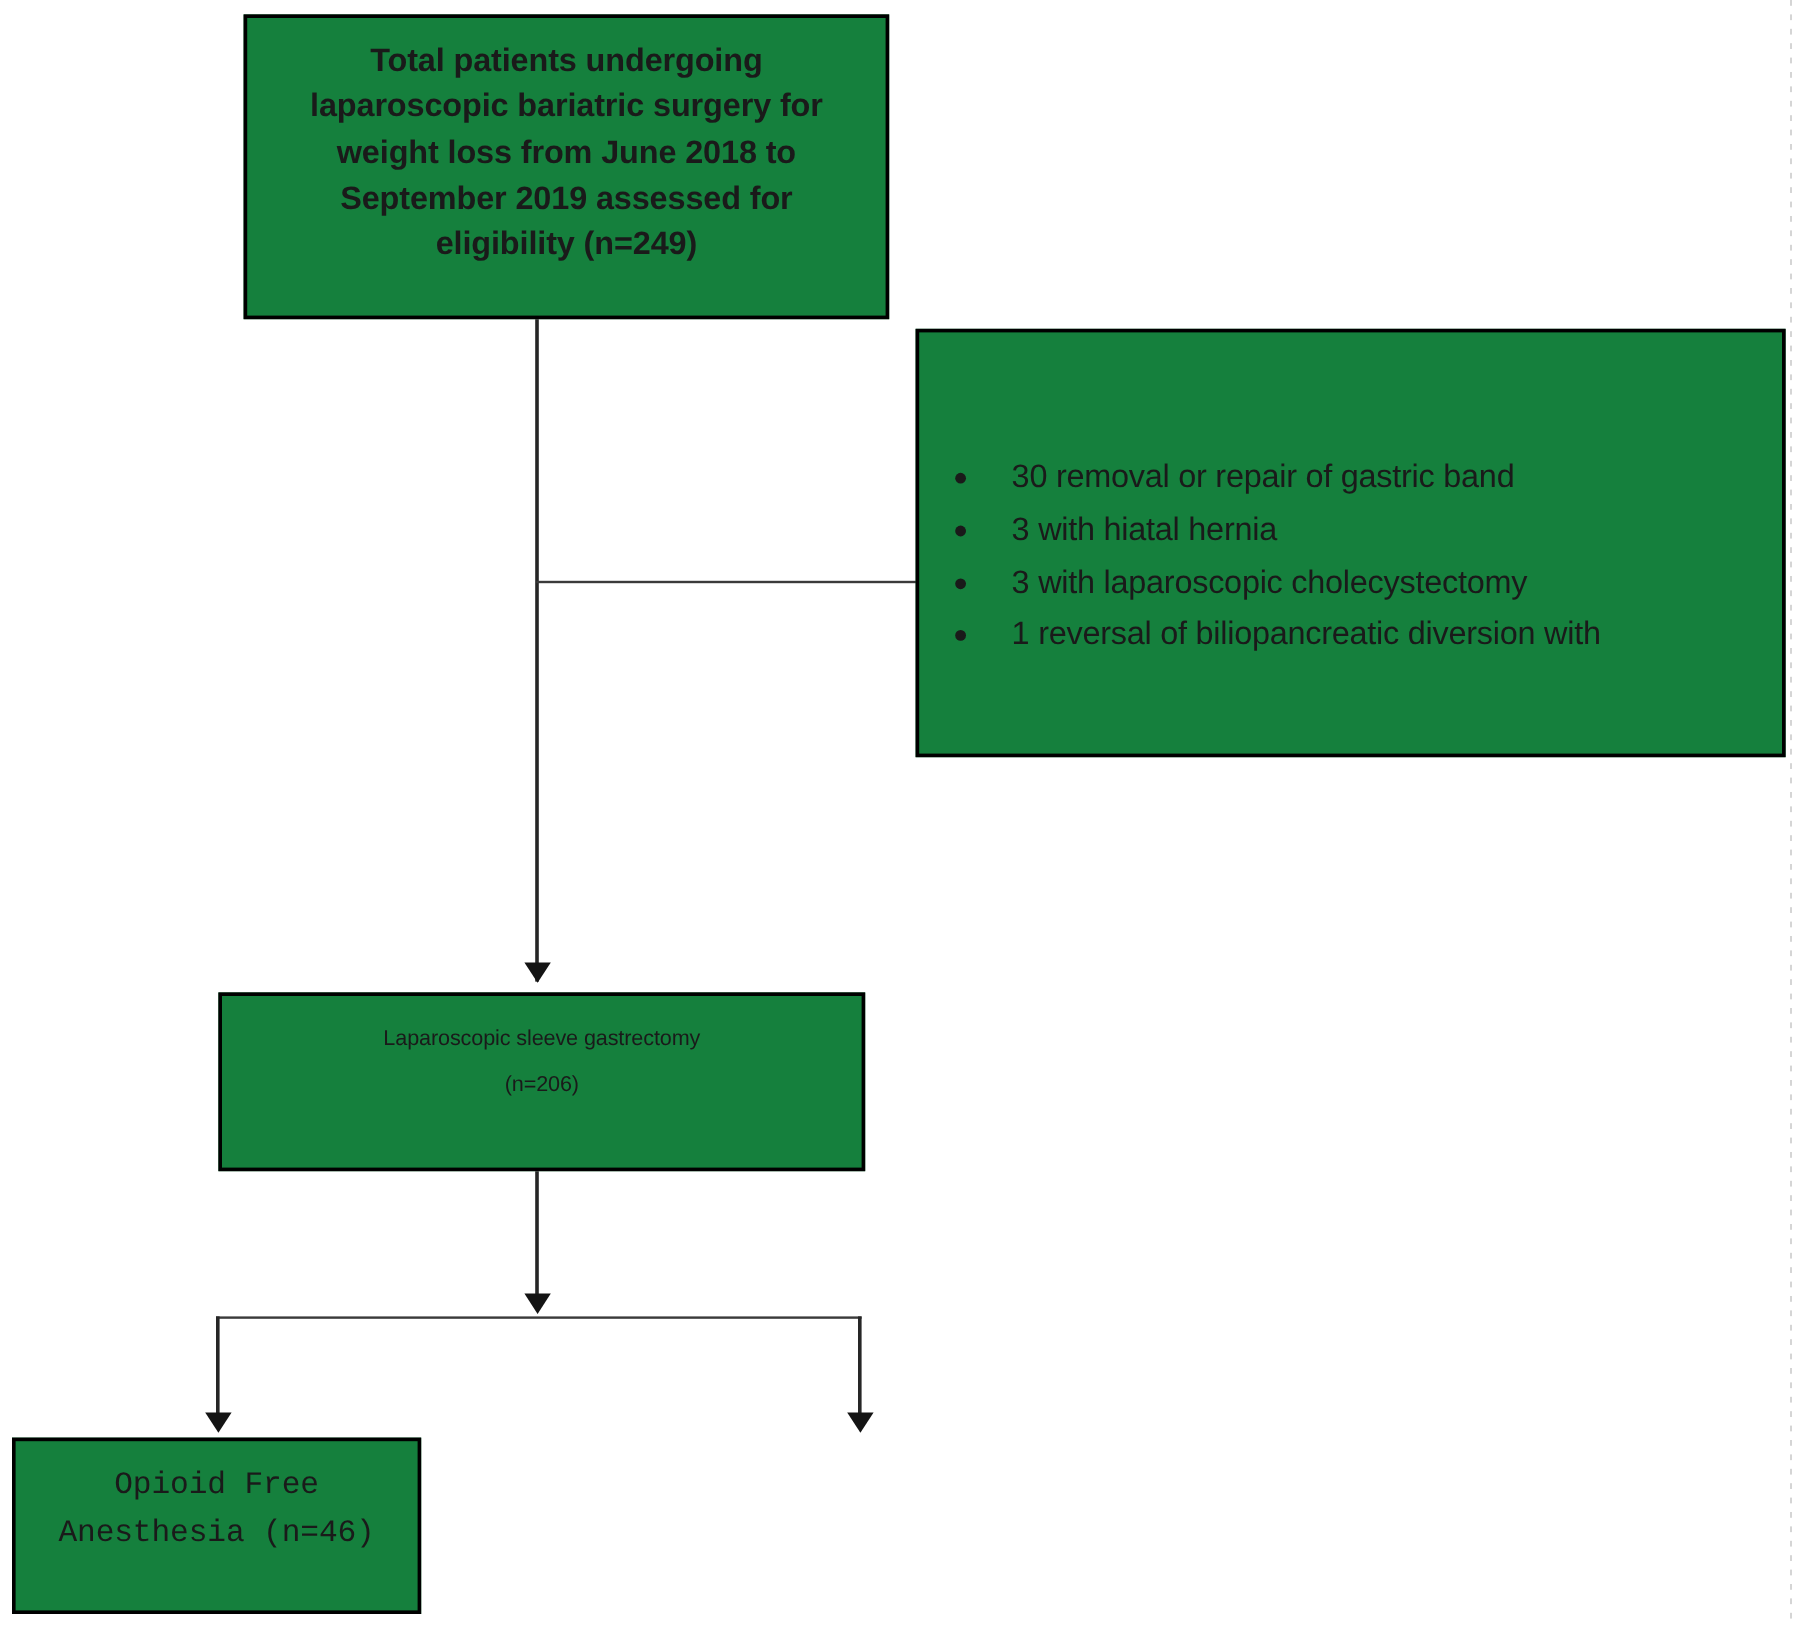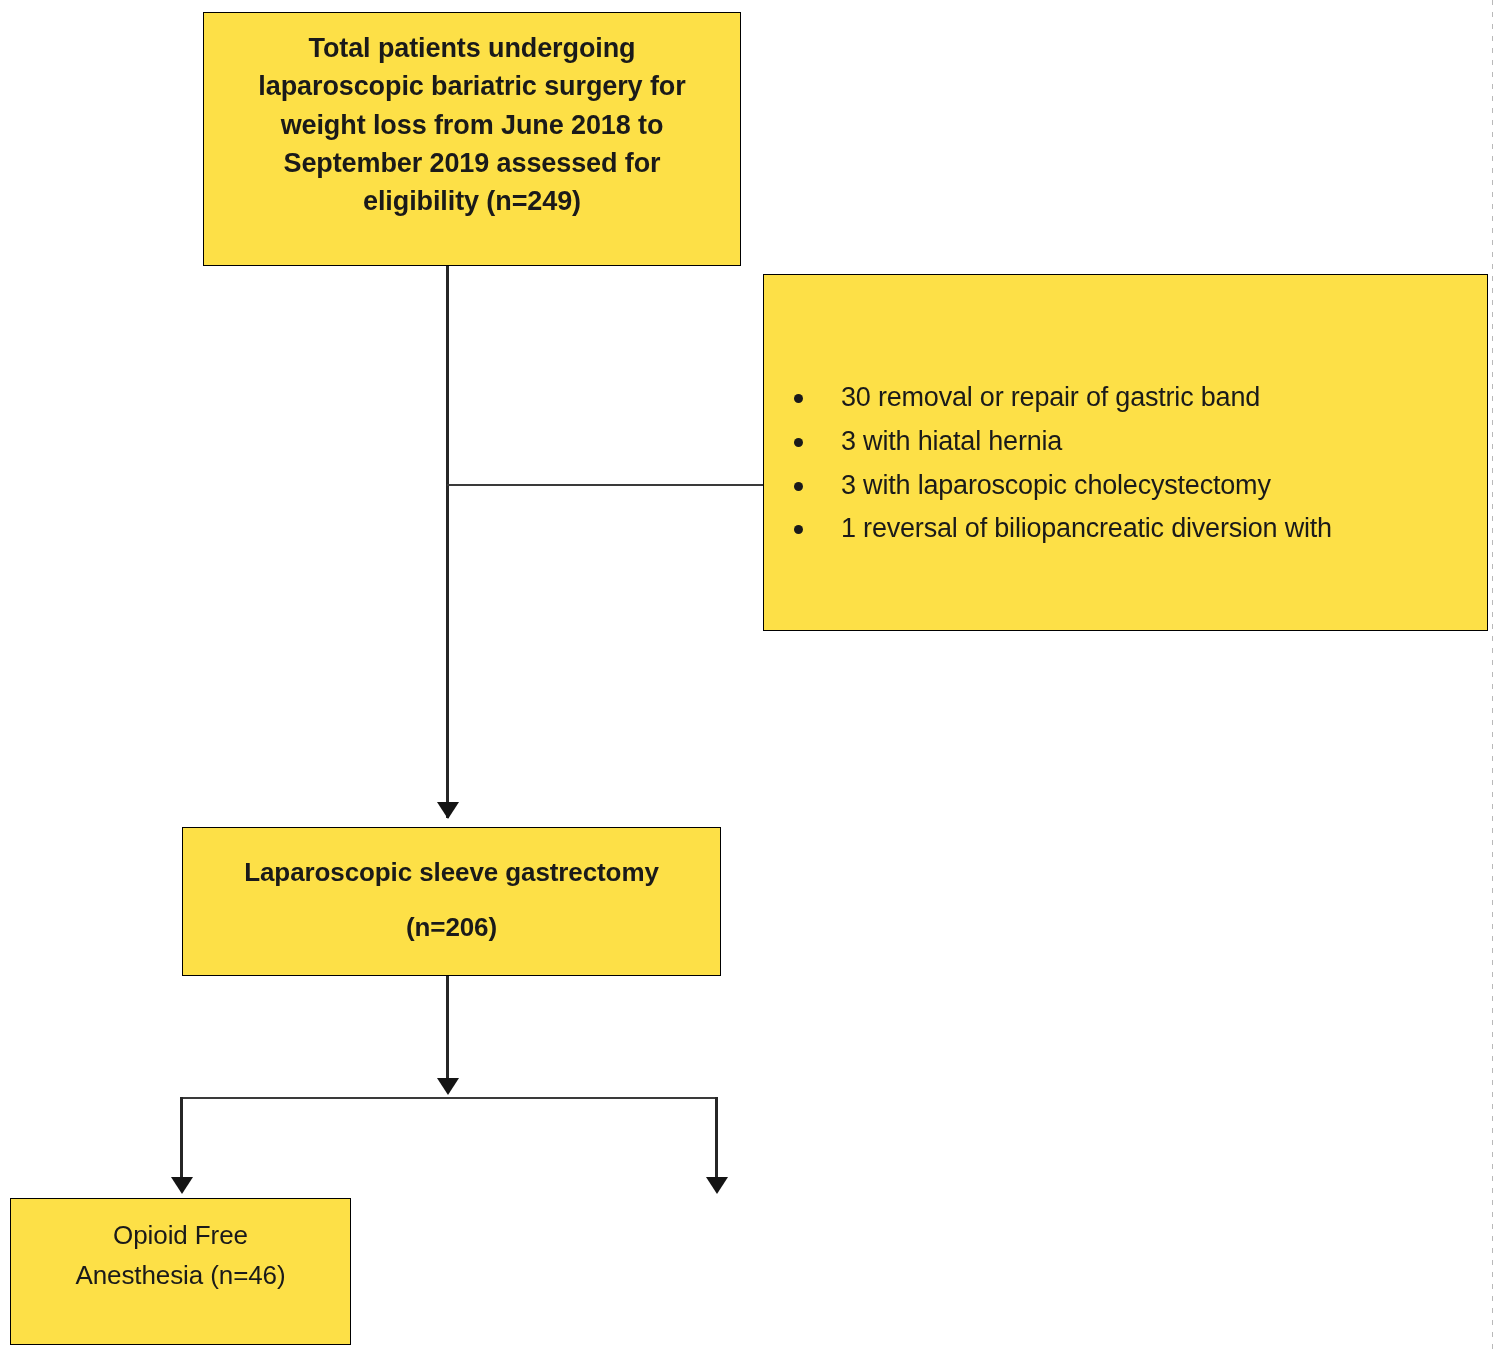--- a/index.html
+++ b/index.html
@@ -14,22 +14,22 @@
     background: #ffffff;
     font-family: "Liberation Sans", sans-serif;
     color: #1a1a1a;
     overflow: hidden;
   }
 
   
   .node {
     position: absolute;
     box-sizing: border-box;
-    background: #fde047;
-    border: 1px solid #000000;
+    background: #15803d;
+    border: 3px solid #000000;
     display: flex;
     flex-direction: column;
     align-items: center;
   }
   .node .text {
     text-align: center;
     line-height: 1.42;
     letter-spacing: -0.1px;
     white-space: pre-line;
   }
@@ -79,42 +79,42 @@
   }
 
   #node-sleeve {
     left: 182px;
     top: 827px;
     width: 539px;
     height: 149px;
     justify-content: flex-start;
   }
   #node-sleeve .text {
-    font-size: 26px;
+    font-size: 18px;
     padding: 17px 20px 0 20px;
     line-height: 2.1;
-    font-weight: bold;
   }
 
   #node-ofa {
     left: 10px;
     top: 1198px;
     width: 341px;
     height: 147px;
   }
   #node-oba {
     left: 543px;
     top: 1198px;
     width: 340px;
     height: 147px;
   }
   #node-ofa .text, #node-oba .text {
     font-size: 26px;
     padding: 17px 14px 0 14px;
     line-height: 1.52;
+    font-family: Liberation Mono, monospace;
   }
 
   
   .vline {
     position: absolute;
     width: 3px;
     background: #262626;
   }
   .hline {
     position: absolute;

